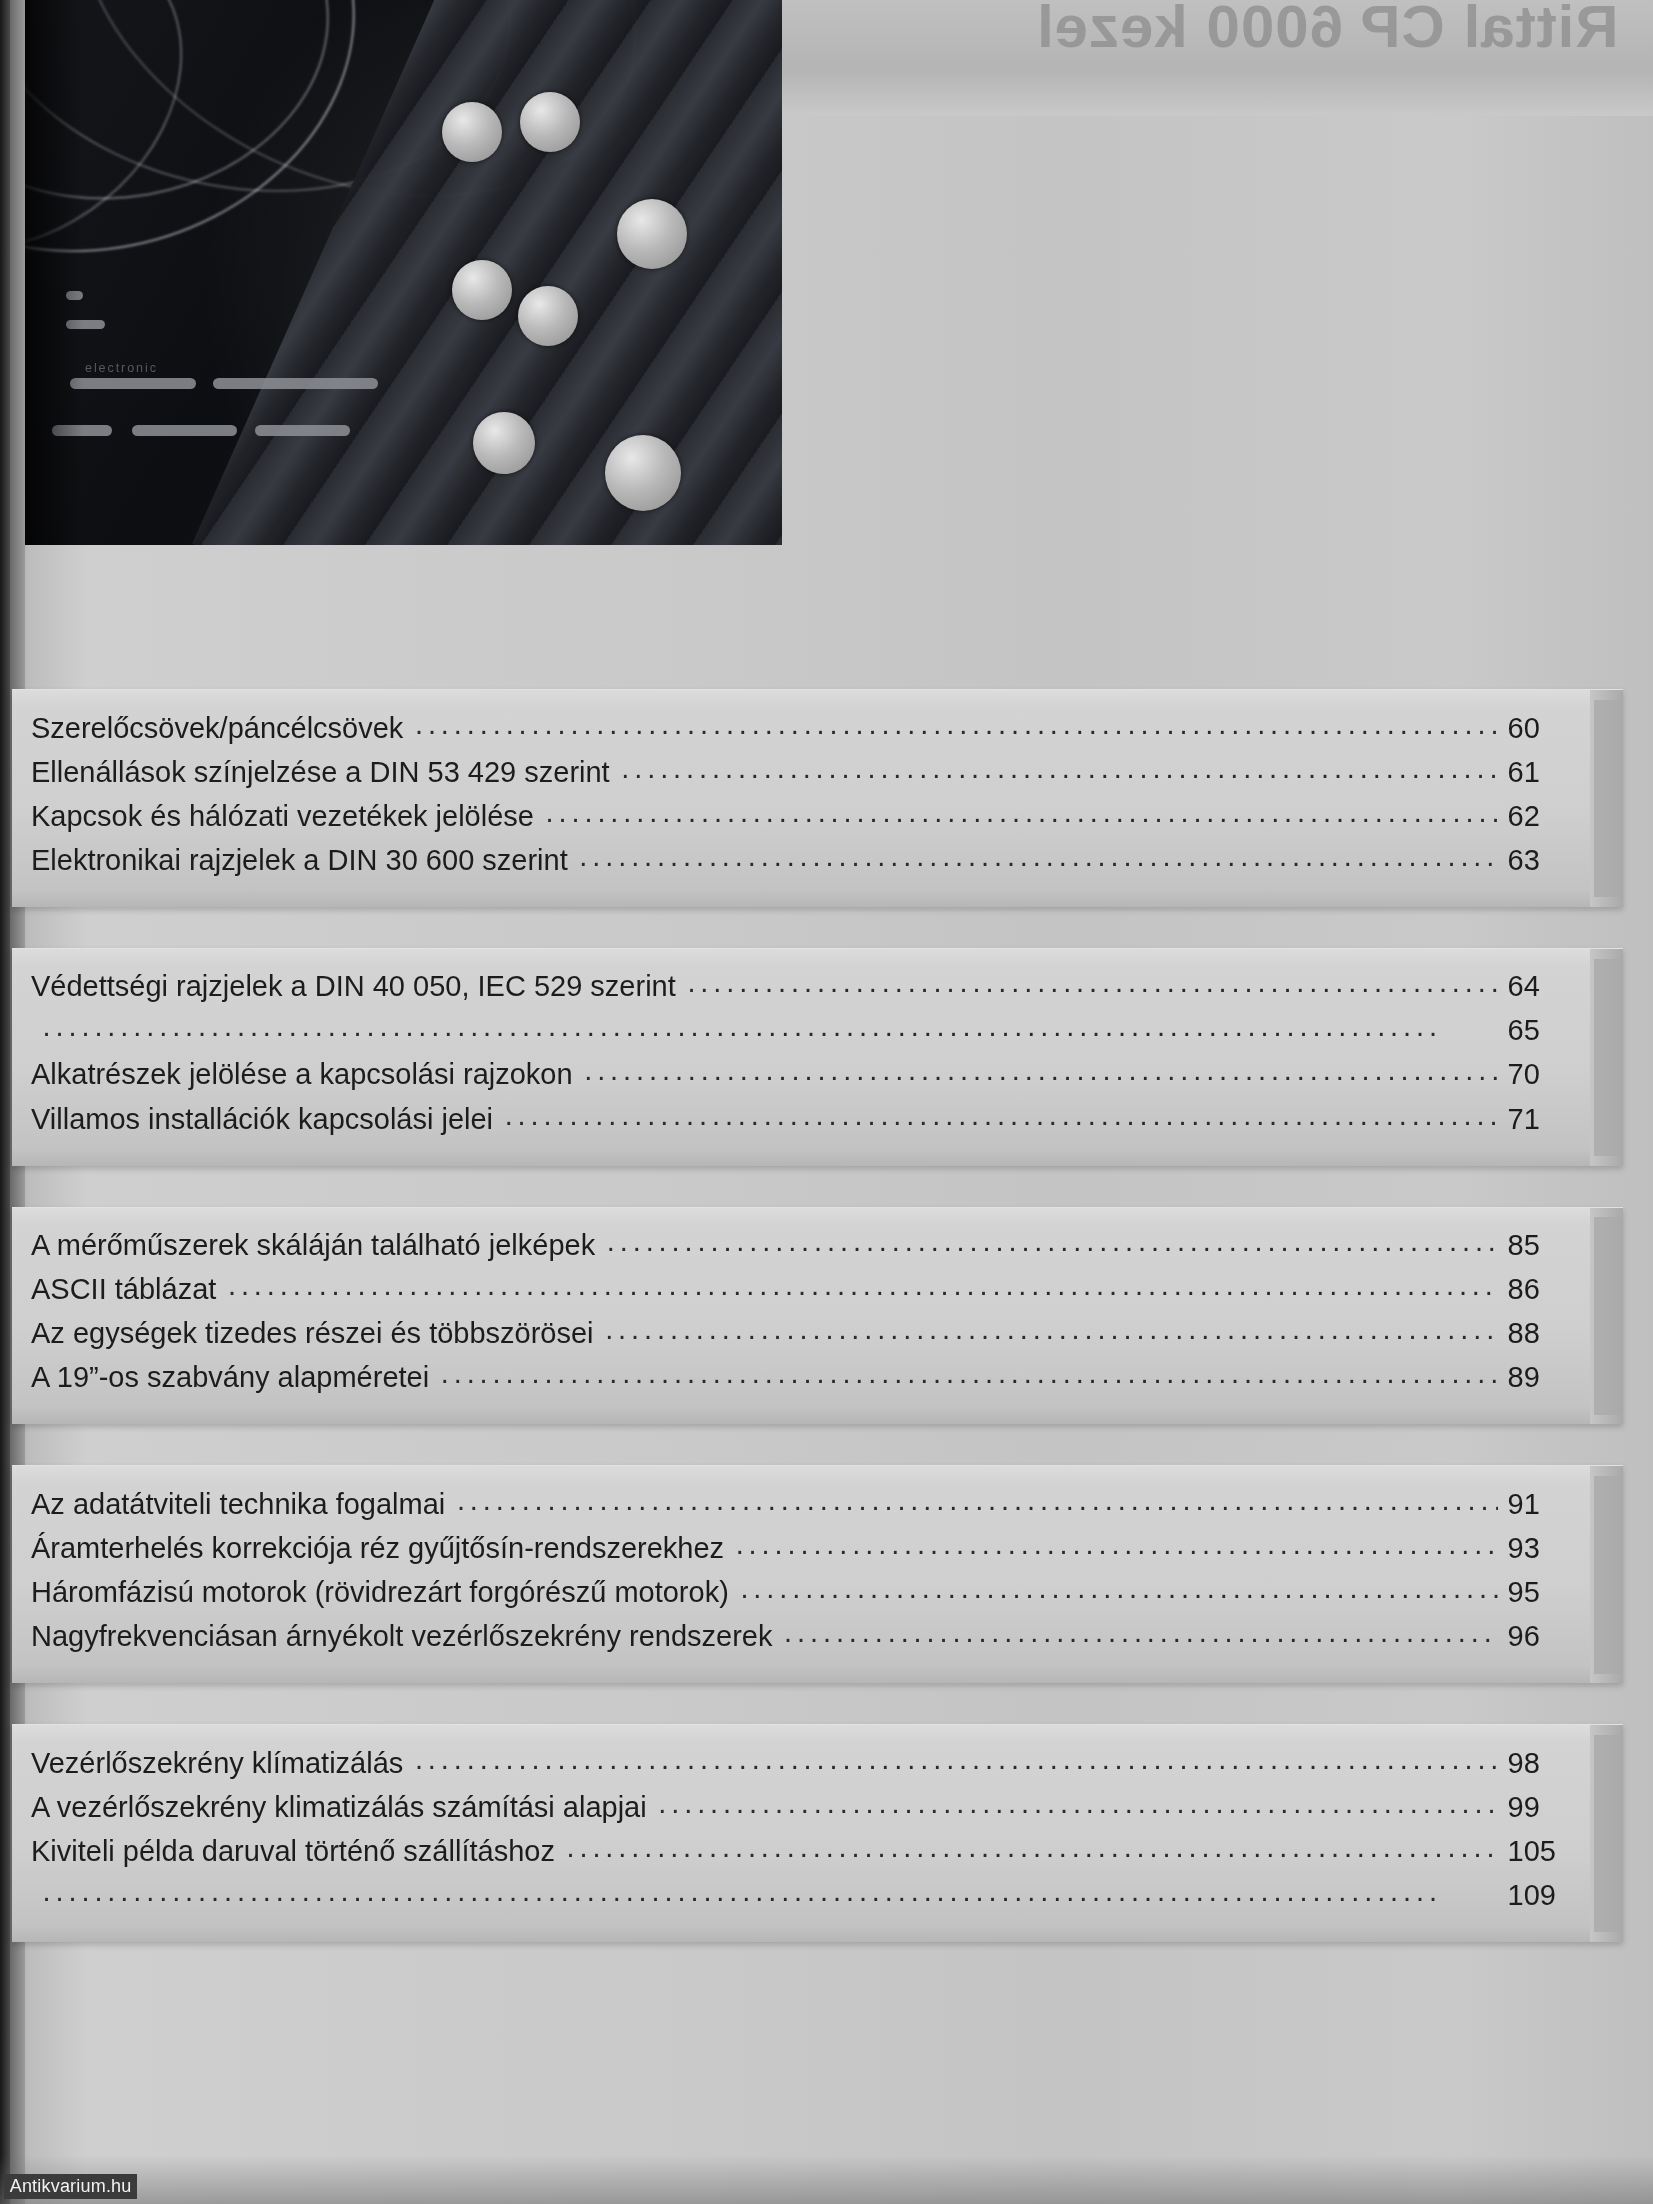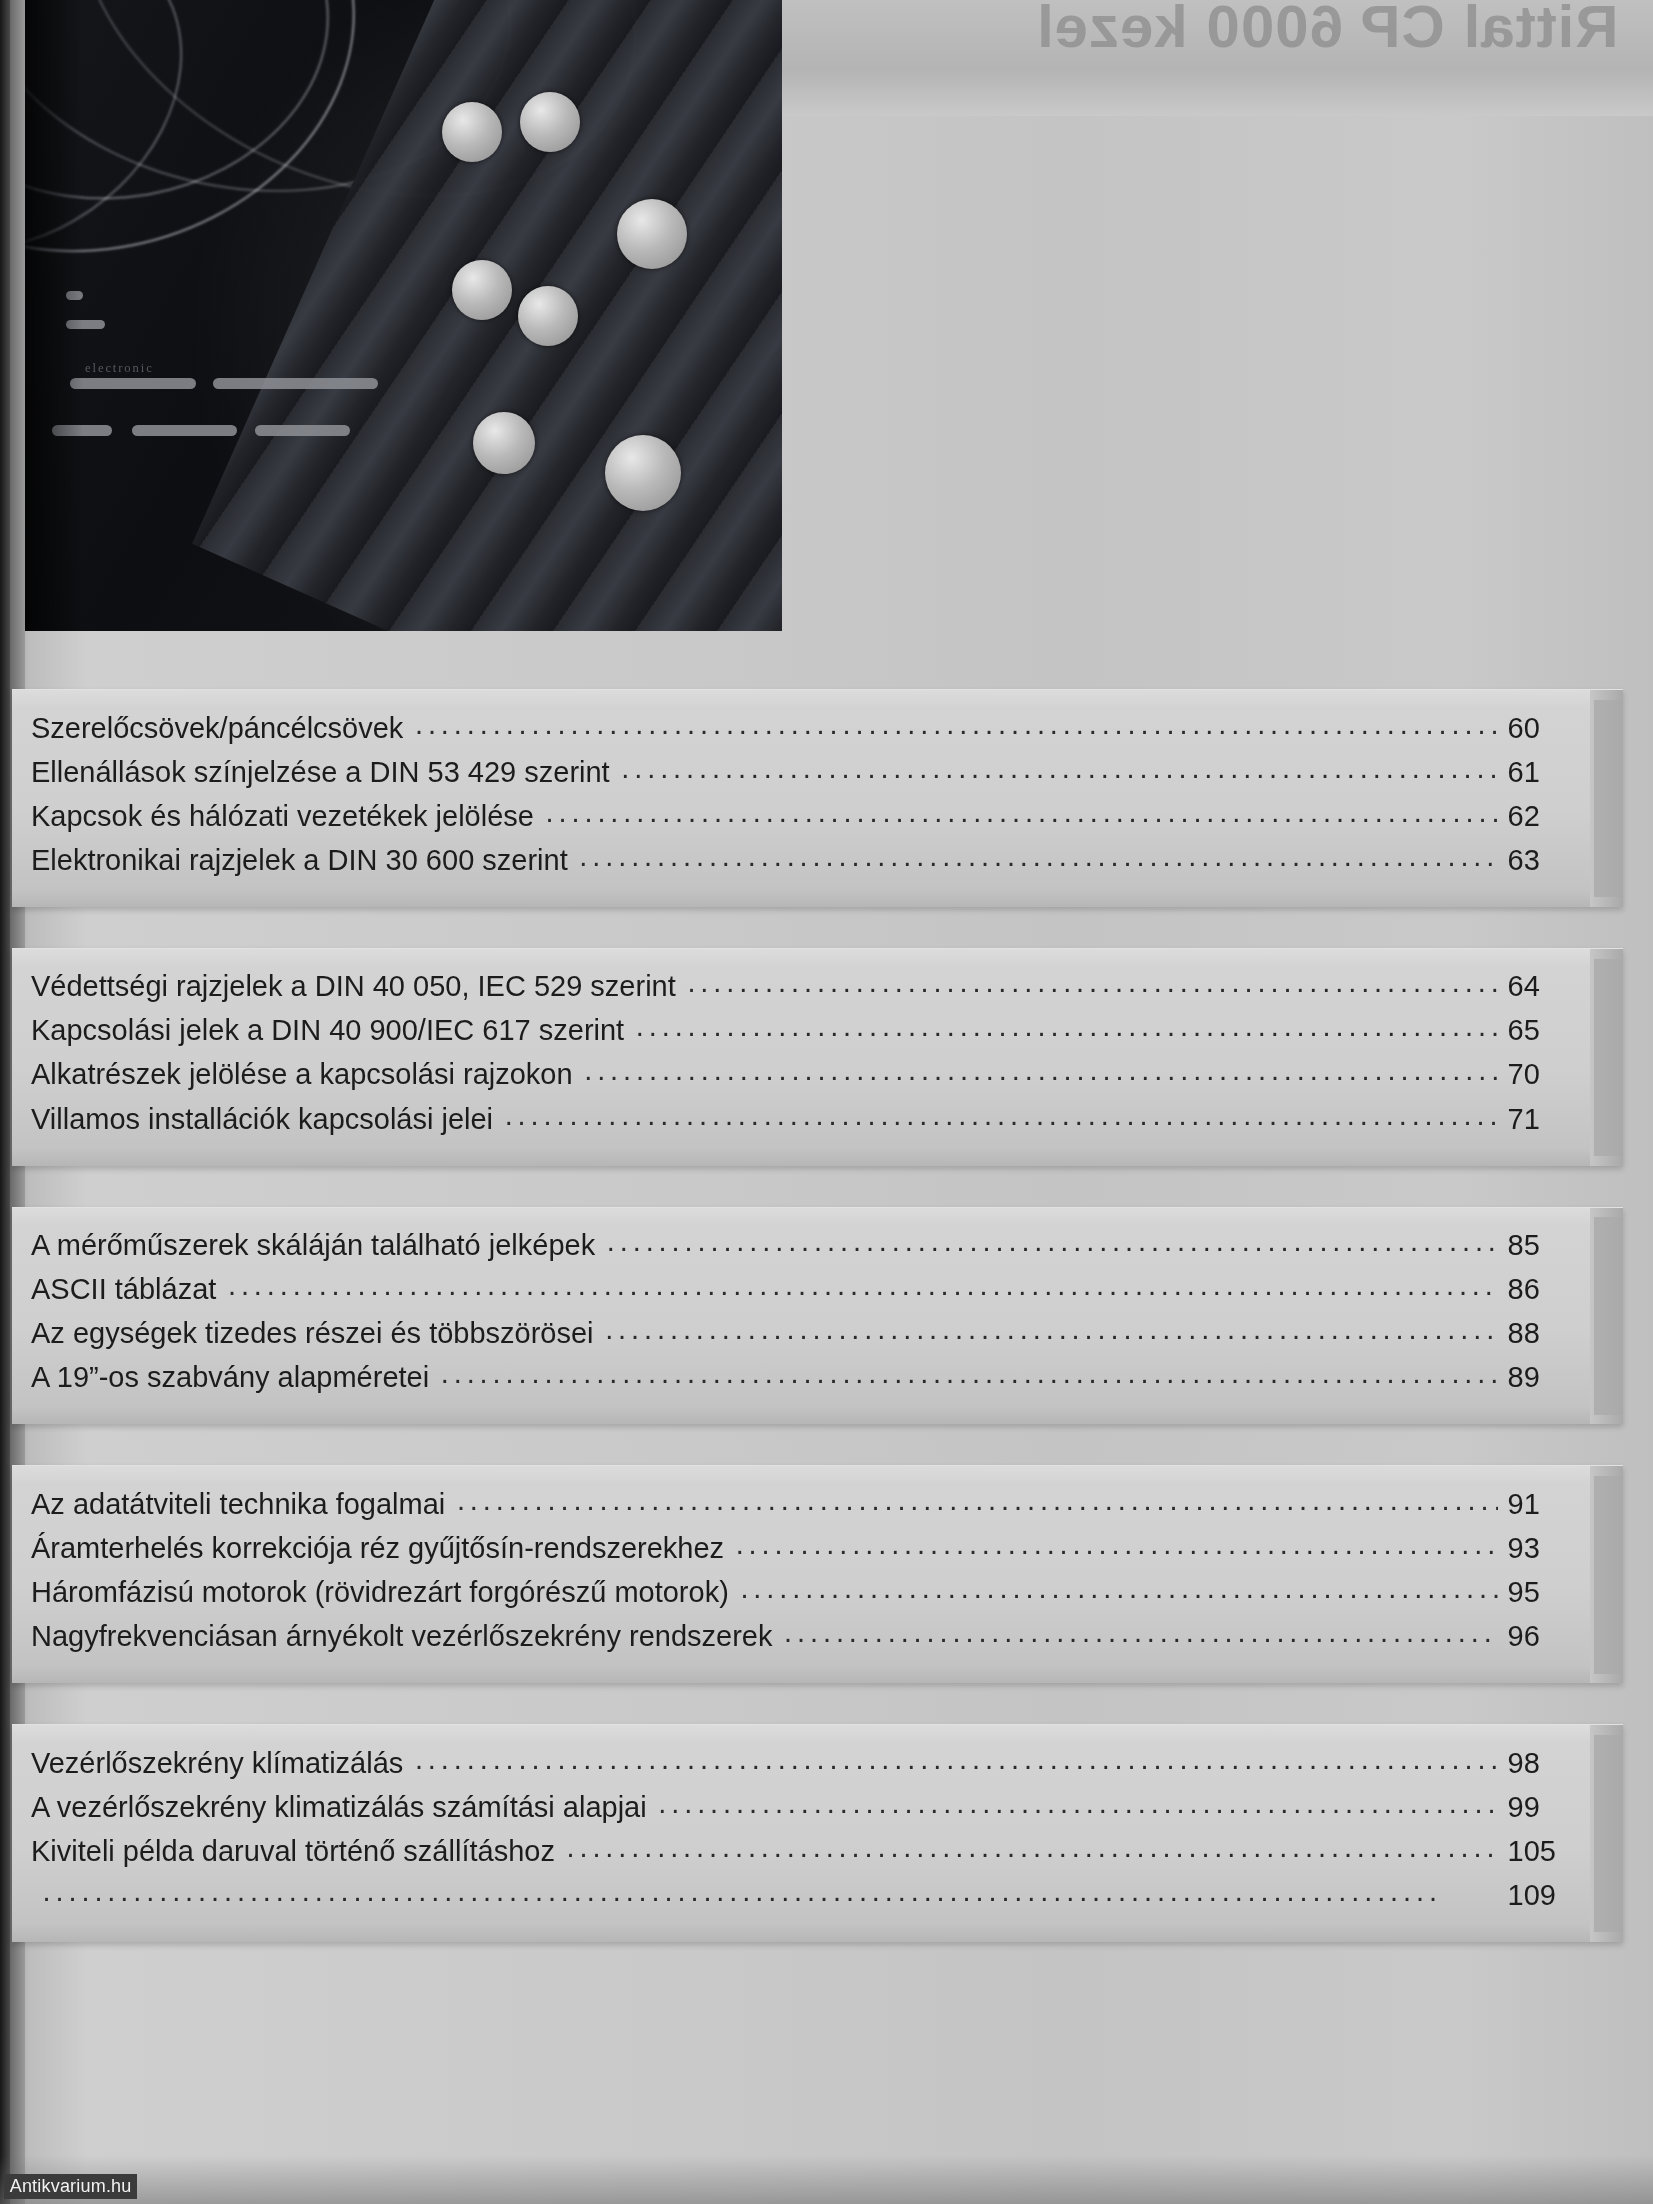--- a/index.html
+++ b/index.html
@@ -49,26 +49,25 @@
     width: 877px; height: 116px;
     background: linear-gradient(180deg, #c0c0c0 0%, #b4b4b4 60%, #c9c9c9 100%);
   }
 
   
   .photo {
     position: absolute;
     left: 25px;
     top: 0;
     width: 757px;
-    height: 631px;
+    height: 545px;
     background:
       radial-gradient(circle at 72% 52%, rgba(255,255,255,.12) 0%, rgba(0,0,0,0) 60%),
       linear-gradient(120deg, #15161a 0%, #0d0e11 40%, #17181c 100%);
     overflow: hidden;
-    font-family: Liberation Serif, serif;
   }
   .photo .swoosh {
     position: absolute;
     border-radius: 50%;
     border: 2.9px solid rgba(230,235,245,.55);
     filter: blur(1.2px);
   }
   .photo .s1 { left: -175px; top: -165px; width: 505px; height: 408px; transform: rotate(-18deg); }
   .photo .s2 { left: -116px; top: -136px; width: 417px; height: 330px; transform: rotate(-10deg); border-color: rgba(230,235,245,.4); }
   .photo .s3 { left: -58px;  top: -204px; width: 543px; height: 388px; transform: rotate(12deg); border-color: rgba(230,235,245,.3); }
@@ -272,21 +271,20 @@
   </div>
 
   <div class="panel">
     <div class="tab"></div>
     <div class="row">
       <span class="label">Védettségi rajzjelek a DIN 40 050, IEC 529 szerint</span>
       <span class="leader">............................................................................................................</span>
       <span class="page">64</span>
     </div>
     <div class="row">
-      <span class="label">Kapcsolási jelek a DIN 40 900/IEC 617 szerint</span>
       <span class="leader">............................................................................................................</span>
       <span class="page">65</span>
     </div>
     <div class="row">
       <span class="label">Alkatrészek jelölése a kapcsolási rajzokon</span>
       <span class="leader">............................................................................................................</span>
       <span class="page">70</span>
     </div>
     <div class="row">
       <span class="label">Villamos installációk kapcsolási jelei</span>

